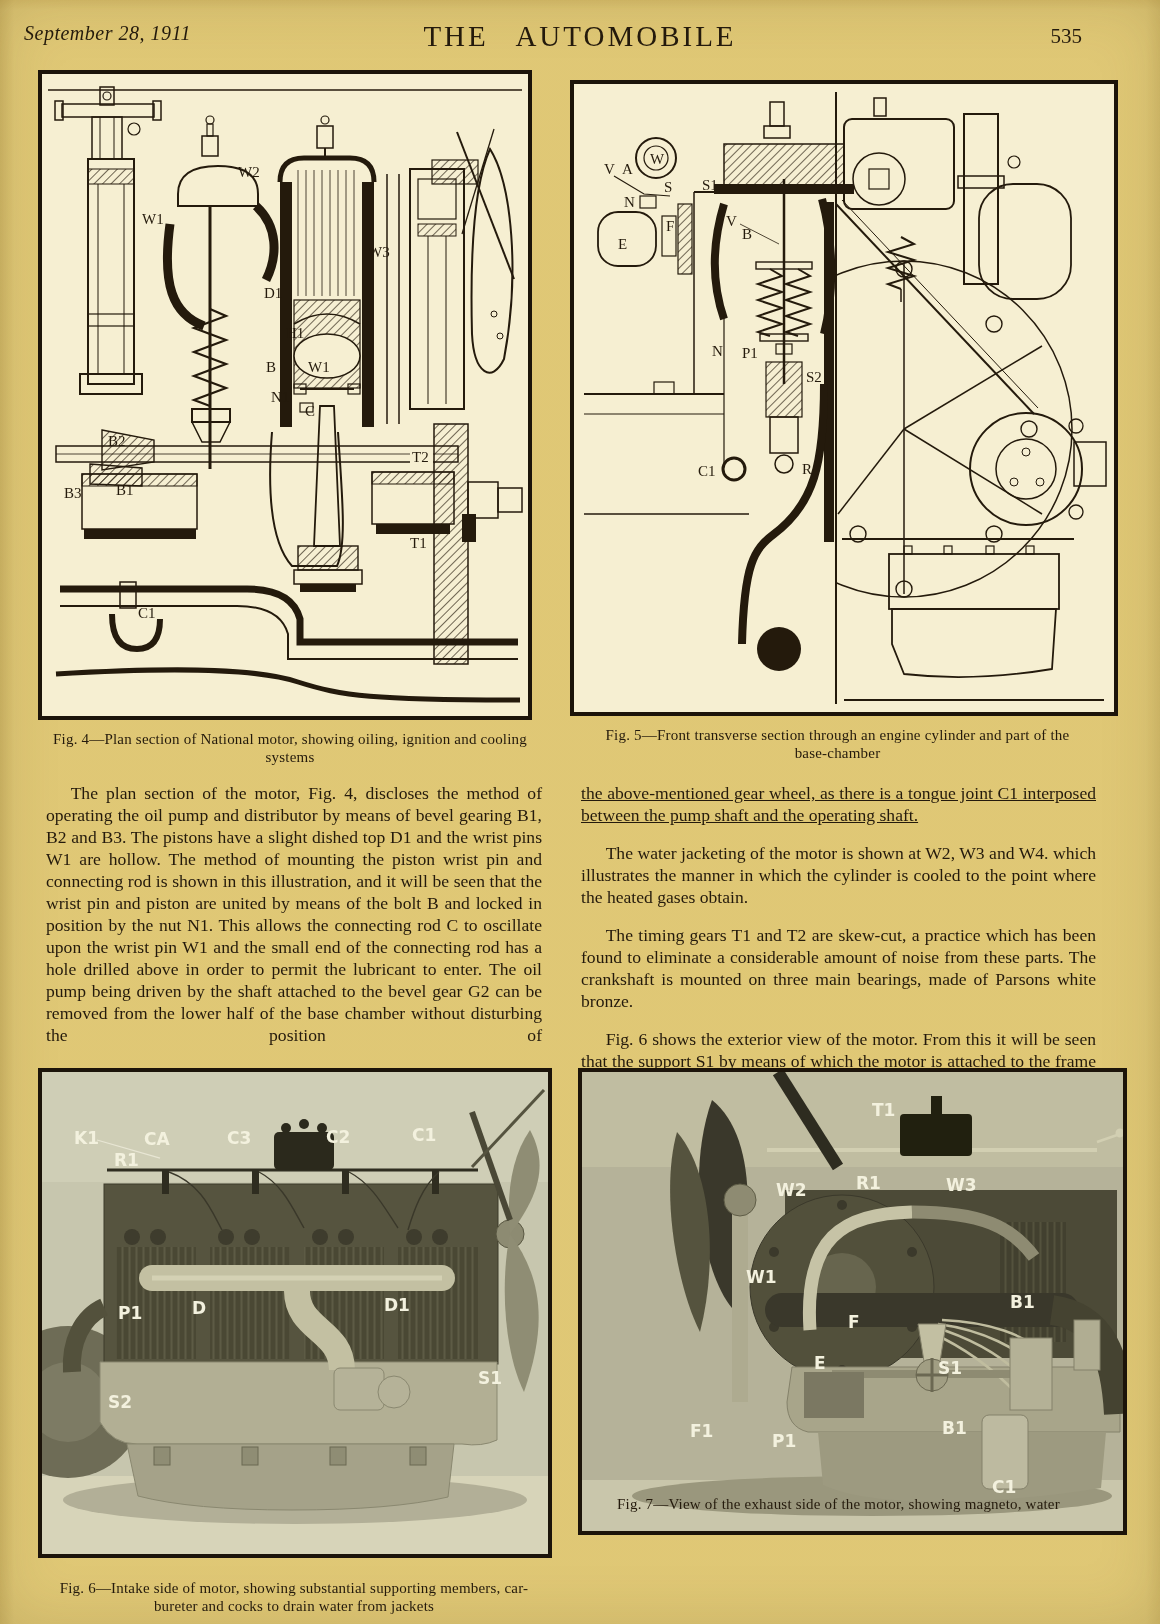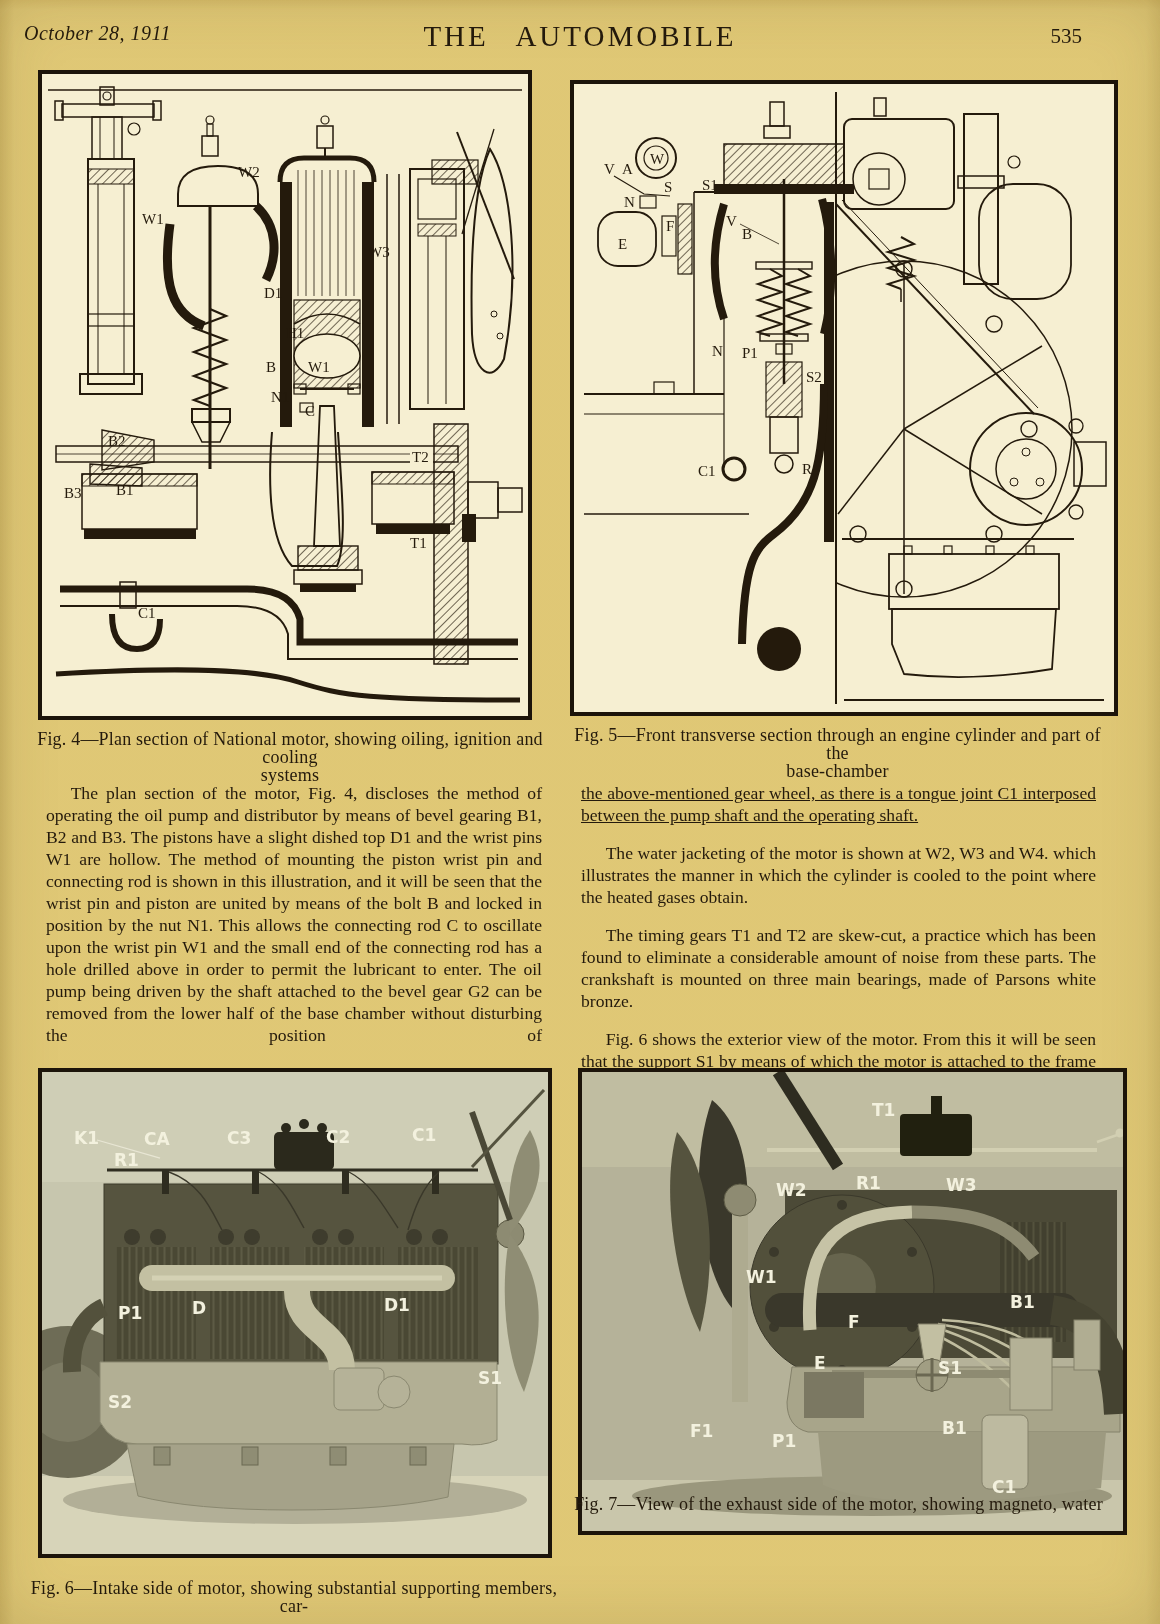--- a/index.html
+++ b/index.html
@@ -12,36 +12,36 @@
     font-family:"Liberation Serif","DejaVu Serif",serif;
     color:#241a0c;overflow:hidden;
     box-shadow:inset 0 0 60px rgba(90,70,30,.18);
   }
   .hdr-date{position:absolute;left:24px;top:22px;font-style:italic;font-size:20px;letter-spacing:.5px;}
   .hdr-title{position:absolute;left:0;right:0;top:20px;text-align:center;font-size:29px;letter-spacing:3px;word-spacing:18px;}
   .hdr-page{position:absolute;right:78px;top:24px;font-size:21px;}
   figure{margin:0;padding:0;position:absolute;}
   .frame{border:4px solid #1c140a;background:#f6efd2;box-sizing:border-box;}
   .frame svg{display:block;}
-  .caption{position:absolute;font-size:18px;line-height:18px;text-align:center;color:#241a0c;letter-spacing:.2px;}
+  .caption{position:absolute;font-size:15px;line-height:18px;text-align:center;color:#241a0c;letter-spacing:.2px;}
   .caption .c2{display:block;}
   .col{position:absolute;font-size:17.6px;line-height:22px;text-align:justify;color:#241a0c;}
   .col p{margin:16px;text-indent:1.4em;}
   .col p.cont{text-indent:0;text-decoration:underline;}
   .col p.last{text-align-last:justify;}
   svg text{font-family:"Liberation Serif","DejaVu Serif",serif;font-size:15px;fill:#241a0c;}
   svg .photo-label{font-family:"DejaVu Sans",sans-serif;font-weight:bold;font-size:17px;fill:#f3f1de;}
   svg .ln{stroke:#241a0c;fill:none;}
 </style>
 </head>
 <body>
 
 <div class="page">
 
-  <div class="hdr-date">October 28, 1911</div>
+  <div class="hdr-date">September 28, 1911</div>
   <div class="hdr-title">THE  AUTOMOBILE</div>
   <div class="hdr-page">535</div>
 
   <figure style="left:38px;top:70px;">
     <div class="frame">
       <svg width="486" height="642" viewBox="0 0 486 642">
         <defs>
           <pattern id="h4" width="6" height="6" patternUnits="userSpaceOnUse" patternTransform="rotate(45)">
             <line x1="0" y1="0" x2="0" y2="6" stroke="#241a0c" stroke-width="1.3"></line>
           </pattern>
@@ -381,20 +381,21 @@
           <text class="photo-label" x="150" y="242">D</text>
           <text class="photo-label" x="342" y="239">D1</text>
           <text class="photo-label" x="66" y="336">S2</text>
           <text class="photo-label" x="436" y="312">S1</text>
         </g>
       </svg>
     </div>
   </figure>
   <div class="caption" style="left:30px;top:1579px;width:528px;">
     <span>Fig. 6—Intake side of motor, showing substantial supporting members, car-</span>
+    <span class="c2">bureter and cocks to drain water from jackets</span>
   </div>
 
   <figure style="left:578px;top:1068px;">
     <div class="frame">
       <svg width="541" height="459" viewBox="0 0 541 459">
         <defs>
           <pattern id="fins7" width="7" height="7" patternUnits="userSpaceOnUse">
             <rect width="7" height="7" fill="#42402f"></rect>
             <line x1="3.5" y1="0" x2="3.5" y2="7" stroke="#54523d" stroke-width="2"></line>
           </pattern>

